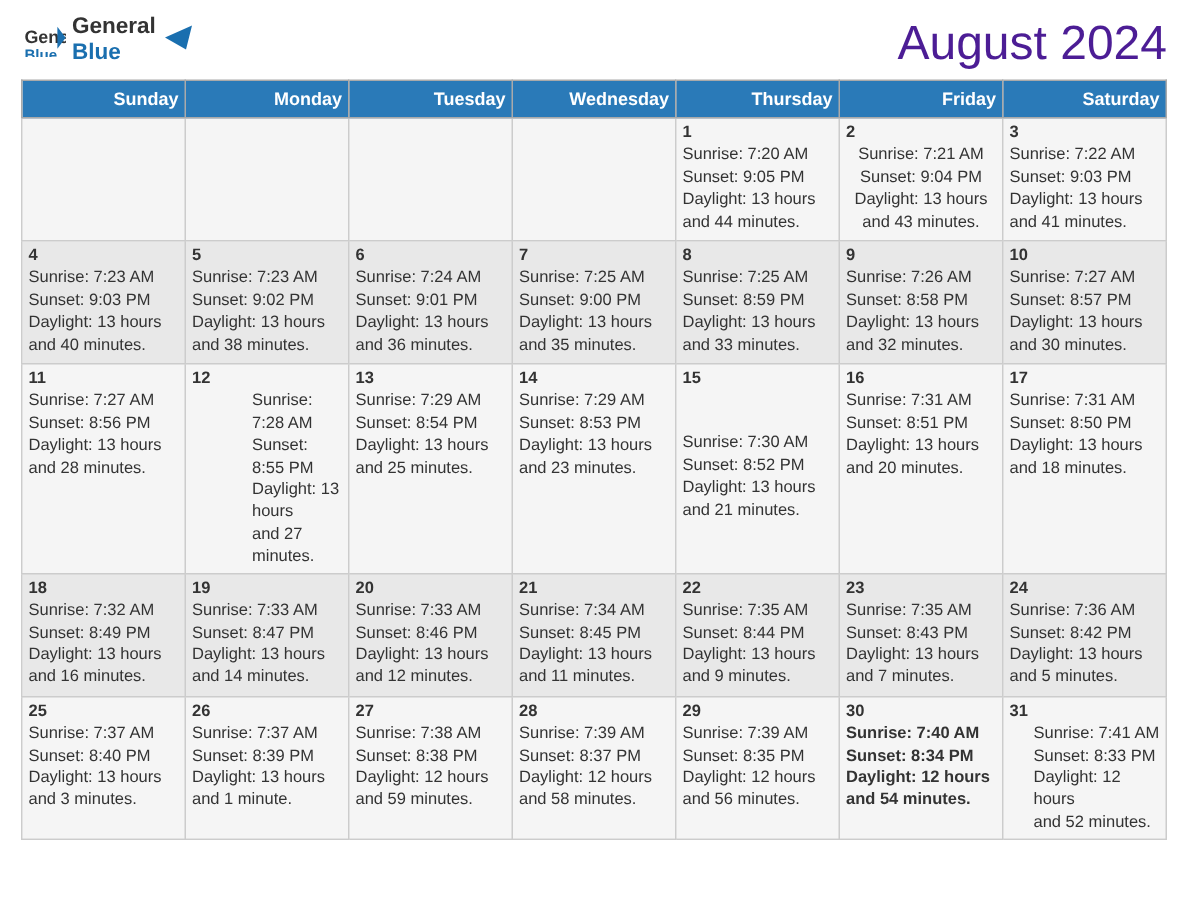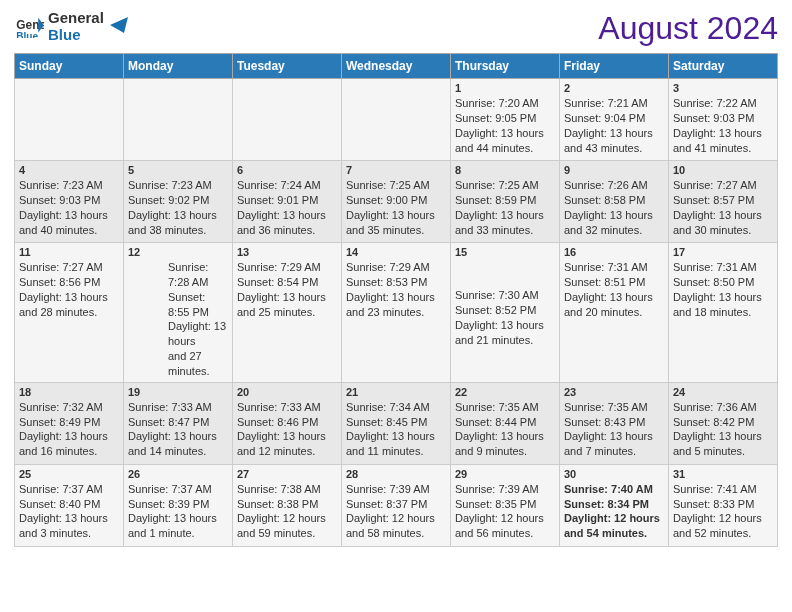--- a/index.html
+++ b/index.html
@@ -46,21 +46,21 @@
       width: 100%;
       border-collapse: collapse;
       table-layout: fixed;
     }
     thead tr th {
       background-color: #2a7ab8;
       color: #fff;
       font-size: 12px;
       font-weight: bold;
       padding: 5px 4px;
-      text-align: left;
+      text-align: right;
       border: 1px solid #aaa;
     }
     tbody tr td {
       border: 1px solid #ccc;
       vertical-align: top;
       padding: 3px 4px;
       font-size: 9.5px;
       color: #333;
       height: 82px;
     }
@@ -125,21 +125,21 @@
           <td></td>
           <td>
             <span class="day-number">1</span>
             <div class="cell-content" style="white-space: pre-line;">Sunrise: 7:20 AM
 Sunset: 9:05 PM
 Daylight: 13 hours
 and 44 minutes.</div>
           </td>
           <td>
             <span class="day-number">2</span>
-            <div class="cell-content" style="white-space: pre-line;">Sunrise: 7:21 AM
+            <div class="cell-content" style="white-space: pre-line; text-align: center;">Sunrise: 7:21 AM
 Sunset: 9:04 PM
 Daylight: 13 hours
 and 43 minutes.</div>
           </td>
           <td>
             <span class="day-number">3</span>
             <div class="cell-content" style="white-space: pre-line;">Sunrise: 7:22 AM
 Sunset: 9:03 PM
 Daylight: 13 hours
 and 41 minutes.</div>
@@ -336,21 +336,21 @@
           </td>
           <td>
             <span class="day-number">30</span>
             <div class="cell-content" style="white-space: pre-line; font-weight: bold;">Sunrise: 7:40 AM
 Sunset: 8:34 PM
 Daylight: 12 hours
 and 54 minutes.</div>
           </td>
           <td>
             <span class="day-number">31</span>
-            <div class="cell-content" style="white-space: pre-line;">Sunrise: 7:41 AM
+            <div class="cell-content" style="white-space: pre-line; margin-left: 16px;">Sunrise: 7:41 AM
 Sunset: 8:33 PM
 Daylight: 12 hours
 and 52 minutes.</div>
           </td>
         </tr>
       </tbody>
   </table>
 </div>
 
 </body></html>

